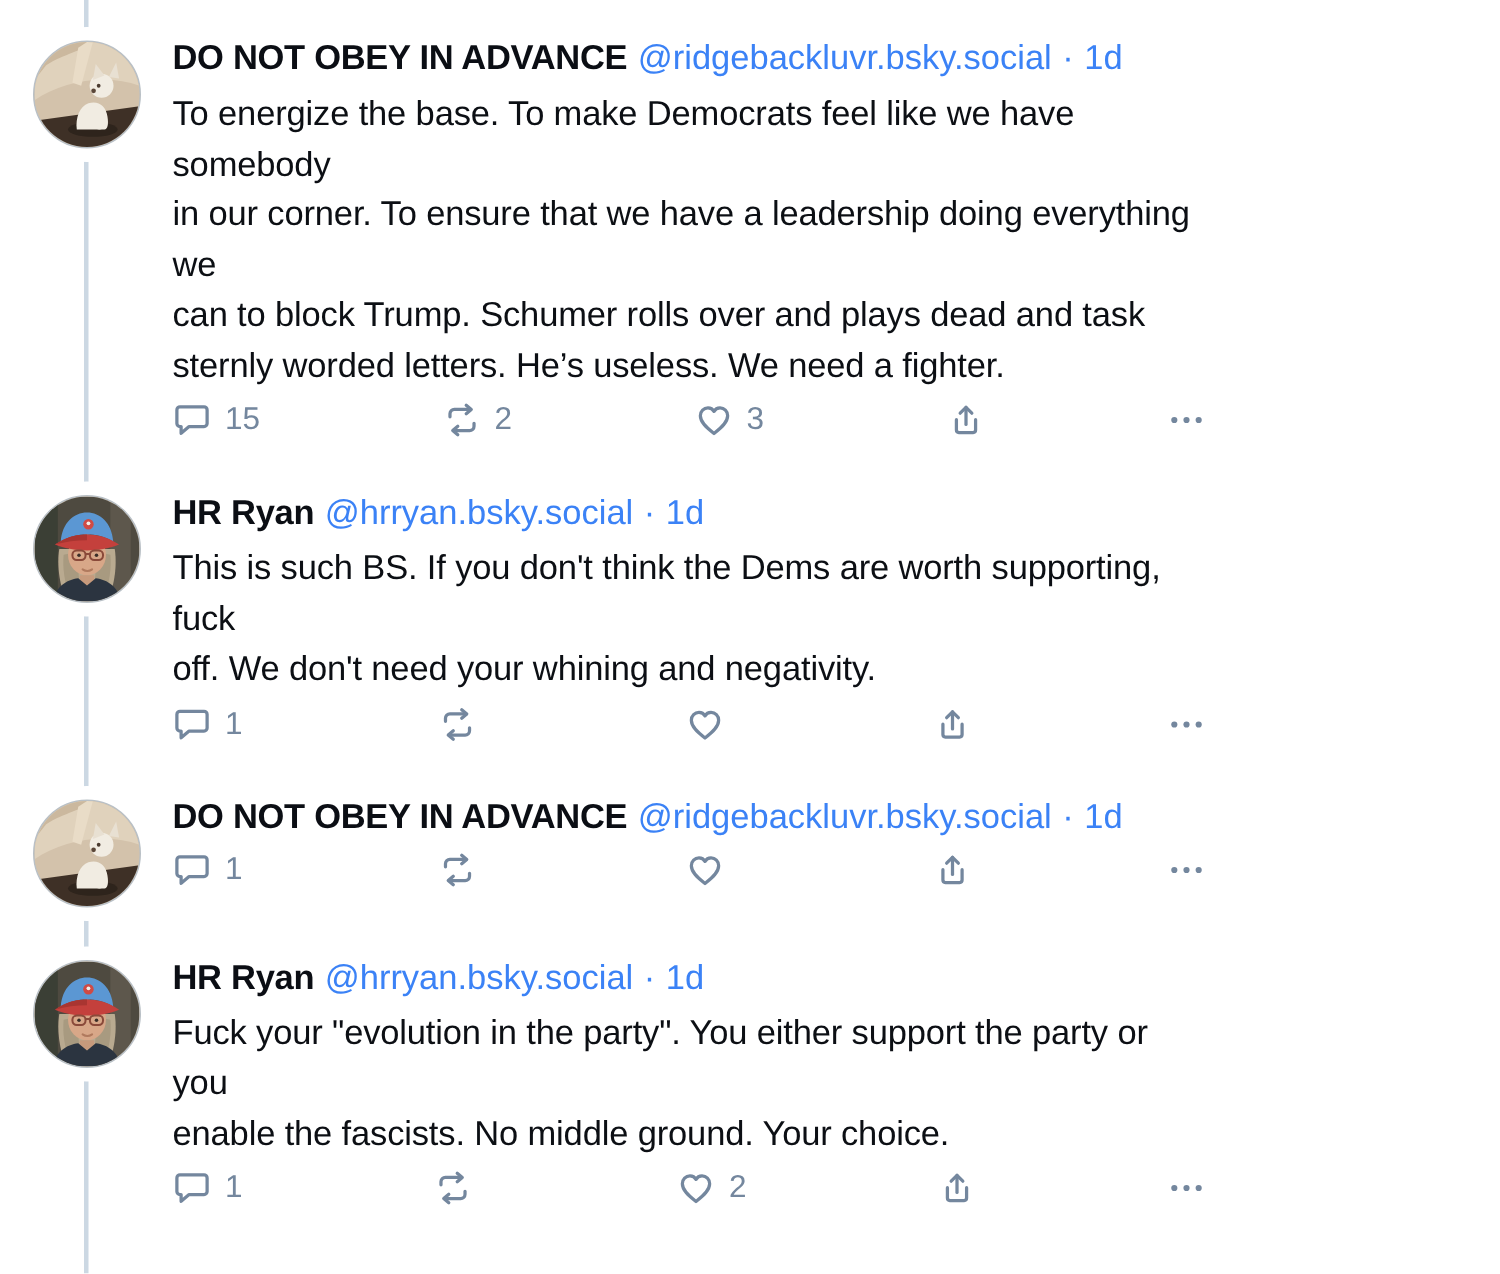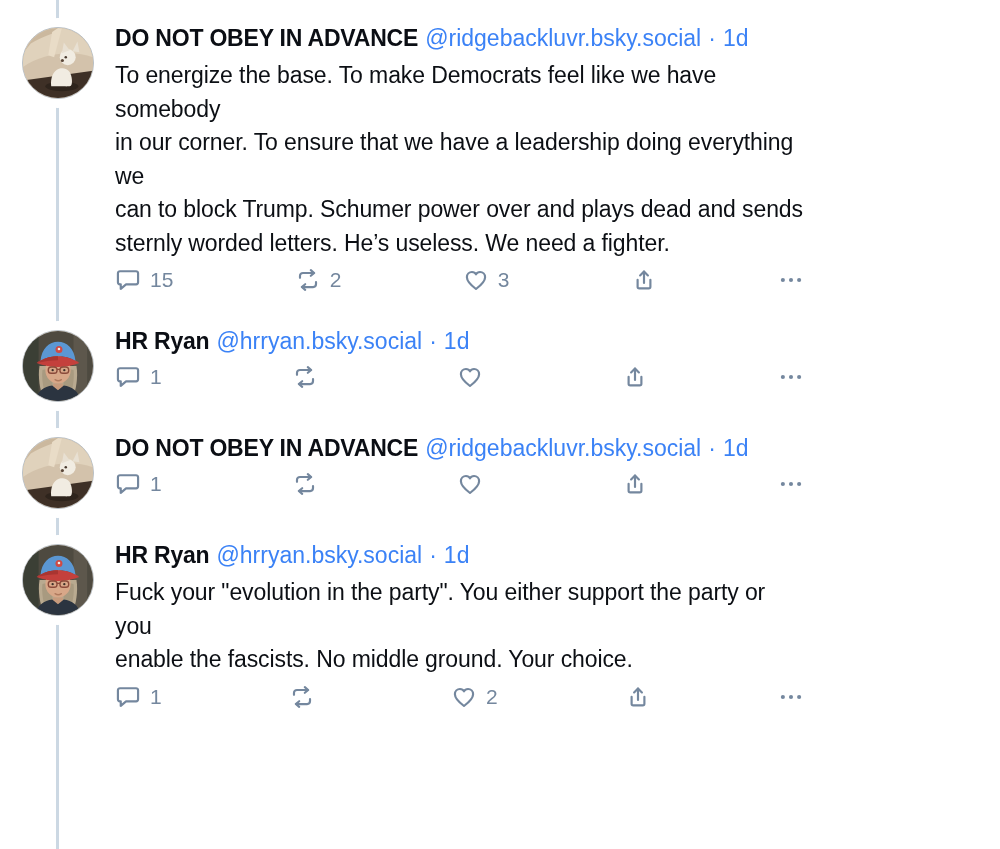--- a/index.html
+++ b/index.html
@@ -167,21 +167,21 @@
     </div>
     <div class="content">
       <header class="post-header">
         <span class="name">DO NOT OBEY IN ADVANCE</span>
         <span class="handle">@ridgebackluvr.bsky.social</span>
         <span class="sep">·</span>
         <span class="time">1d</span>
       </header>
       <p class="body-text">To energize the base. To make Democrats feel like we have somebody
 in our corner. To ensure that we have a leadership doing everything we
-can to block Trump. Schumer power over and plays dead and sends
+can to block Trump. Schumer rolls over and plays dead and task
 sternly worded letters. He’s useless. We need a fighter.</p>
       <div class="actions">
         <button class="action">
           <svg width="26" height="26" viewBox="0 0 24 24">
               <use href="#ic-reply"></use>
             </svg>
           <span class="count">15</span>
         </button>
         <button class="action">
           <svg width="26" height="26" viewBox="0 0 24 24">
@@ -217,20 +217,22 @@
           </svg>
         </div>
     </div>
     <div class="content">
       <header class="post-header">
         <span class="name">HR Ryan</span>
         <span class="handle">@hrryan.bsky.social</span>
         <span class="sep">·</span>
         <span class="time">1d</span>
       </header>
+      <p class="body-text">This is such BS. If you don't think the Dems are worth supporting, fuck
+off. We don't need your whining and negativity.</p>
       <div class="actions">
         <button class="action">
           <svg width="26" height="26" viewBox="0 0 24 24">
               <use href="#ic-reply"></use>
             </svg>
           <span class="count">1</span>
         </button>
         <button class="action">
           <svg width="26" height="26" viewBox="0 0 24 24">
               <use href="#ic-repost"></use>

